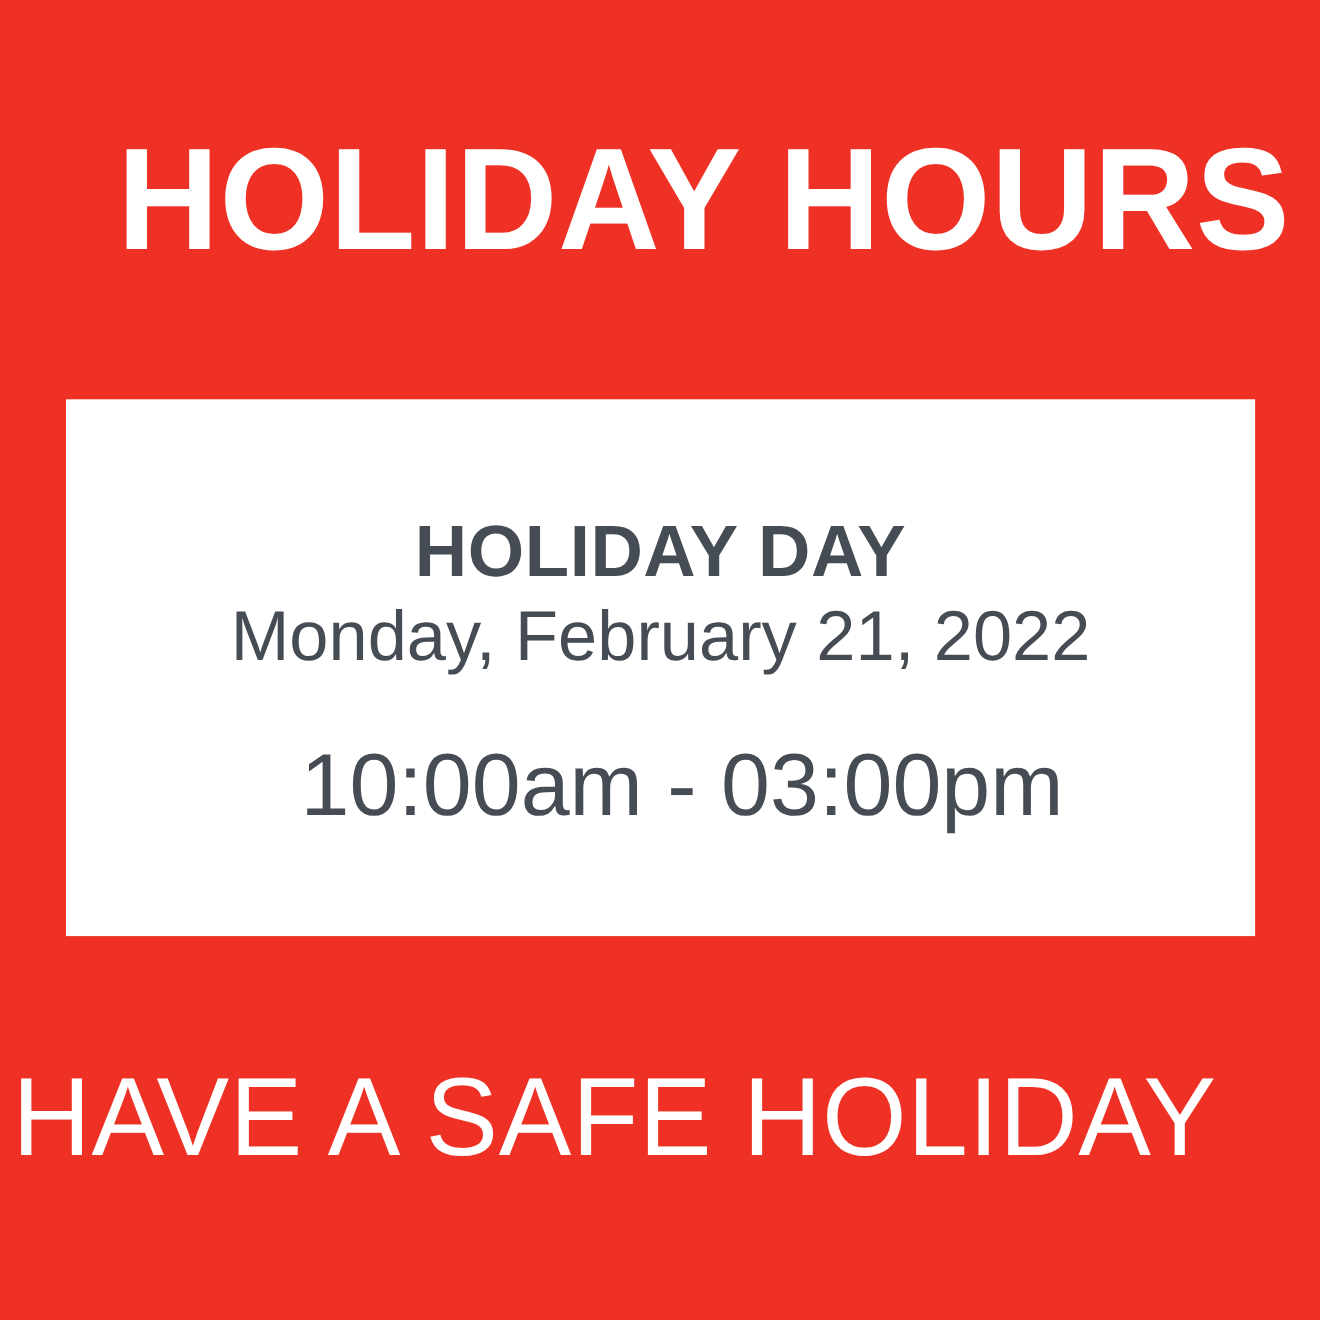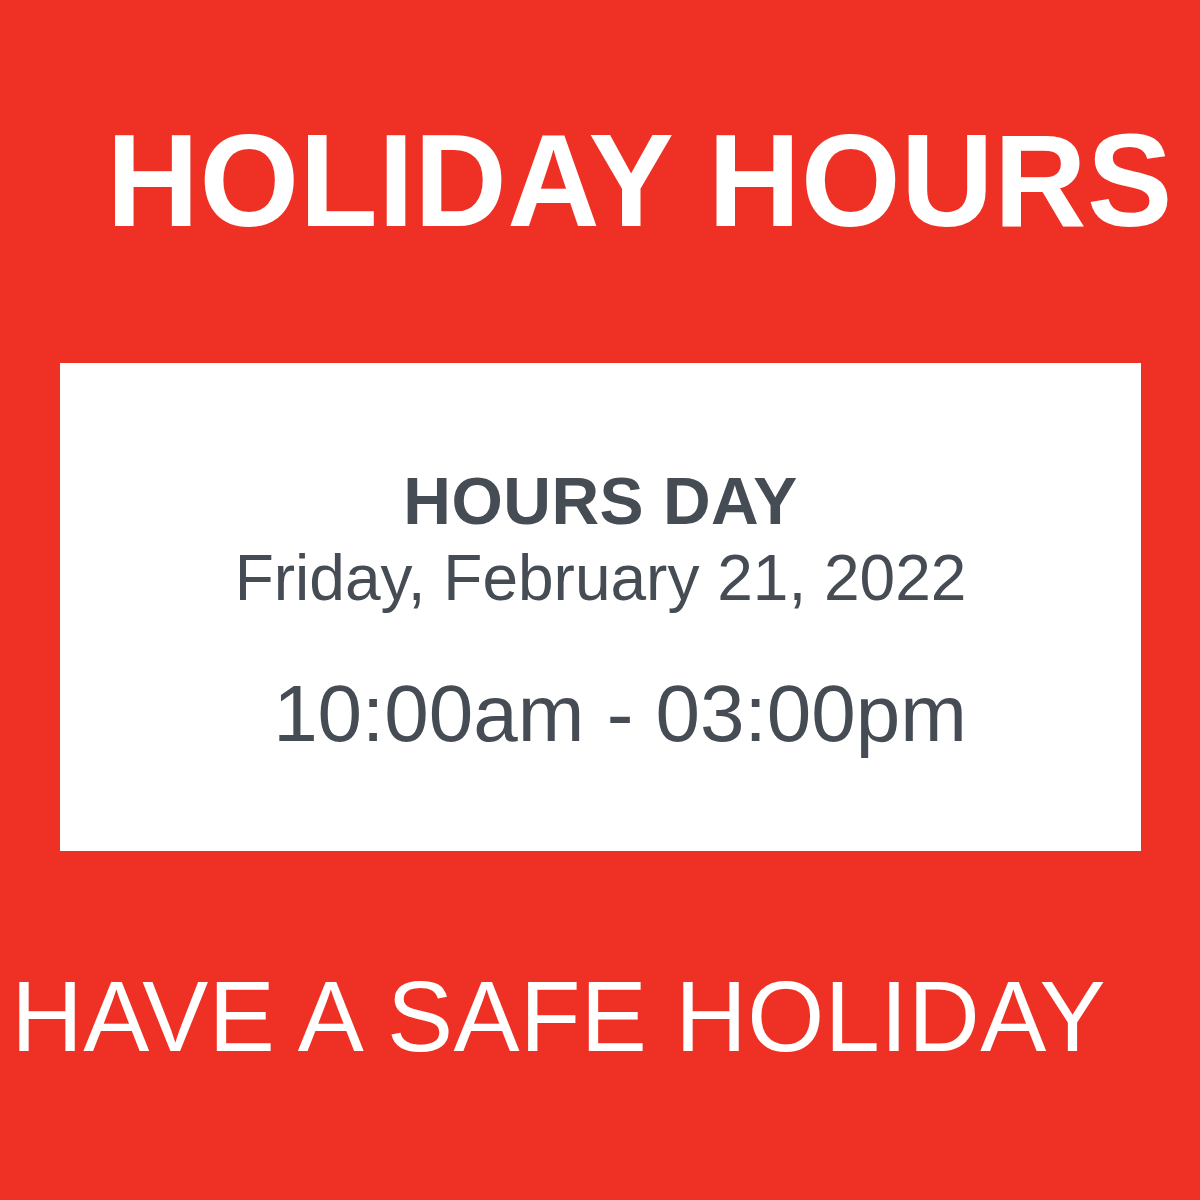--- a/index.html
+++ b/index.html
@@ -137,22 +137,22 @@
 <body>
 
 <div id="poster">
 
   <div class="title-band">
     <span class="poster-title">HOLIDAY HOURS</span>
   </div>
 
   <div class="card">
     <div class="card-inner">
-      <span class="event-name">HOURS DAY</span>
-      <span class="event-date">Friday, February 21, 2022</span>
+      <span class="event-name">HOLIDAY DAY</span>
+      <span class="event-date">Monday, February 21, 2022</span>
       <span class="event-hours">10:00am - 03:00pm</span>
     </div>
   </div>
 
   <div class="footer-band">
     <span class="footer-message">HAVE A SAFE HOLIDAY</span>
   </div>
 
 </div>
 

